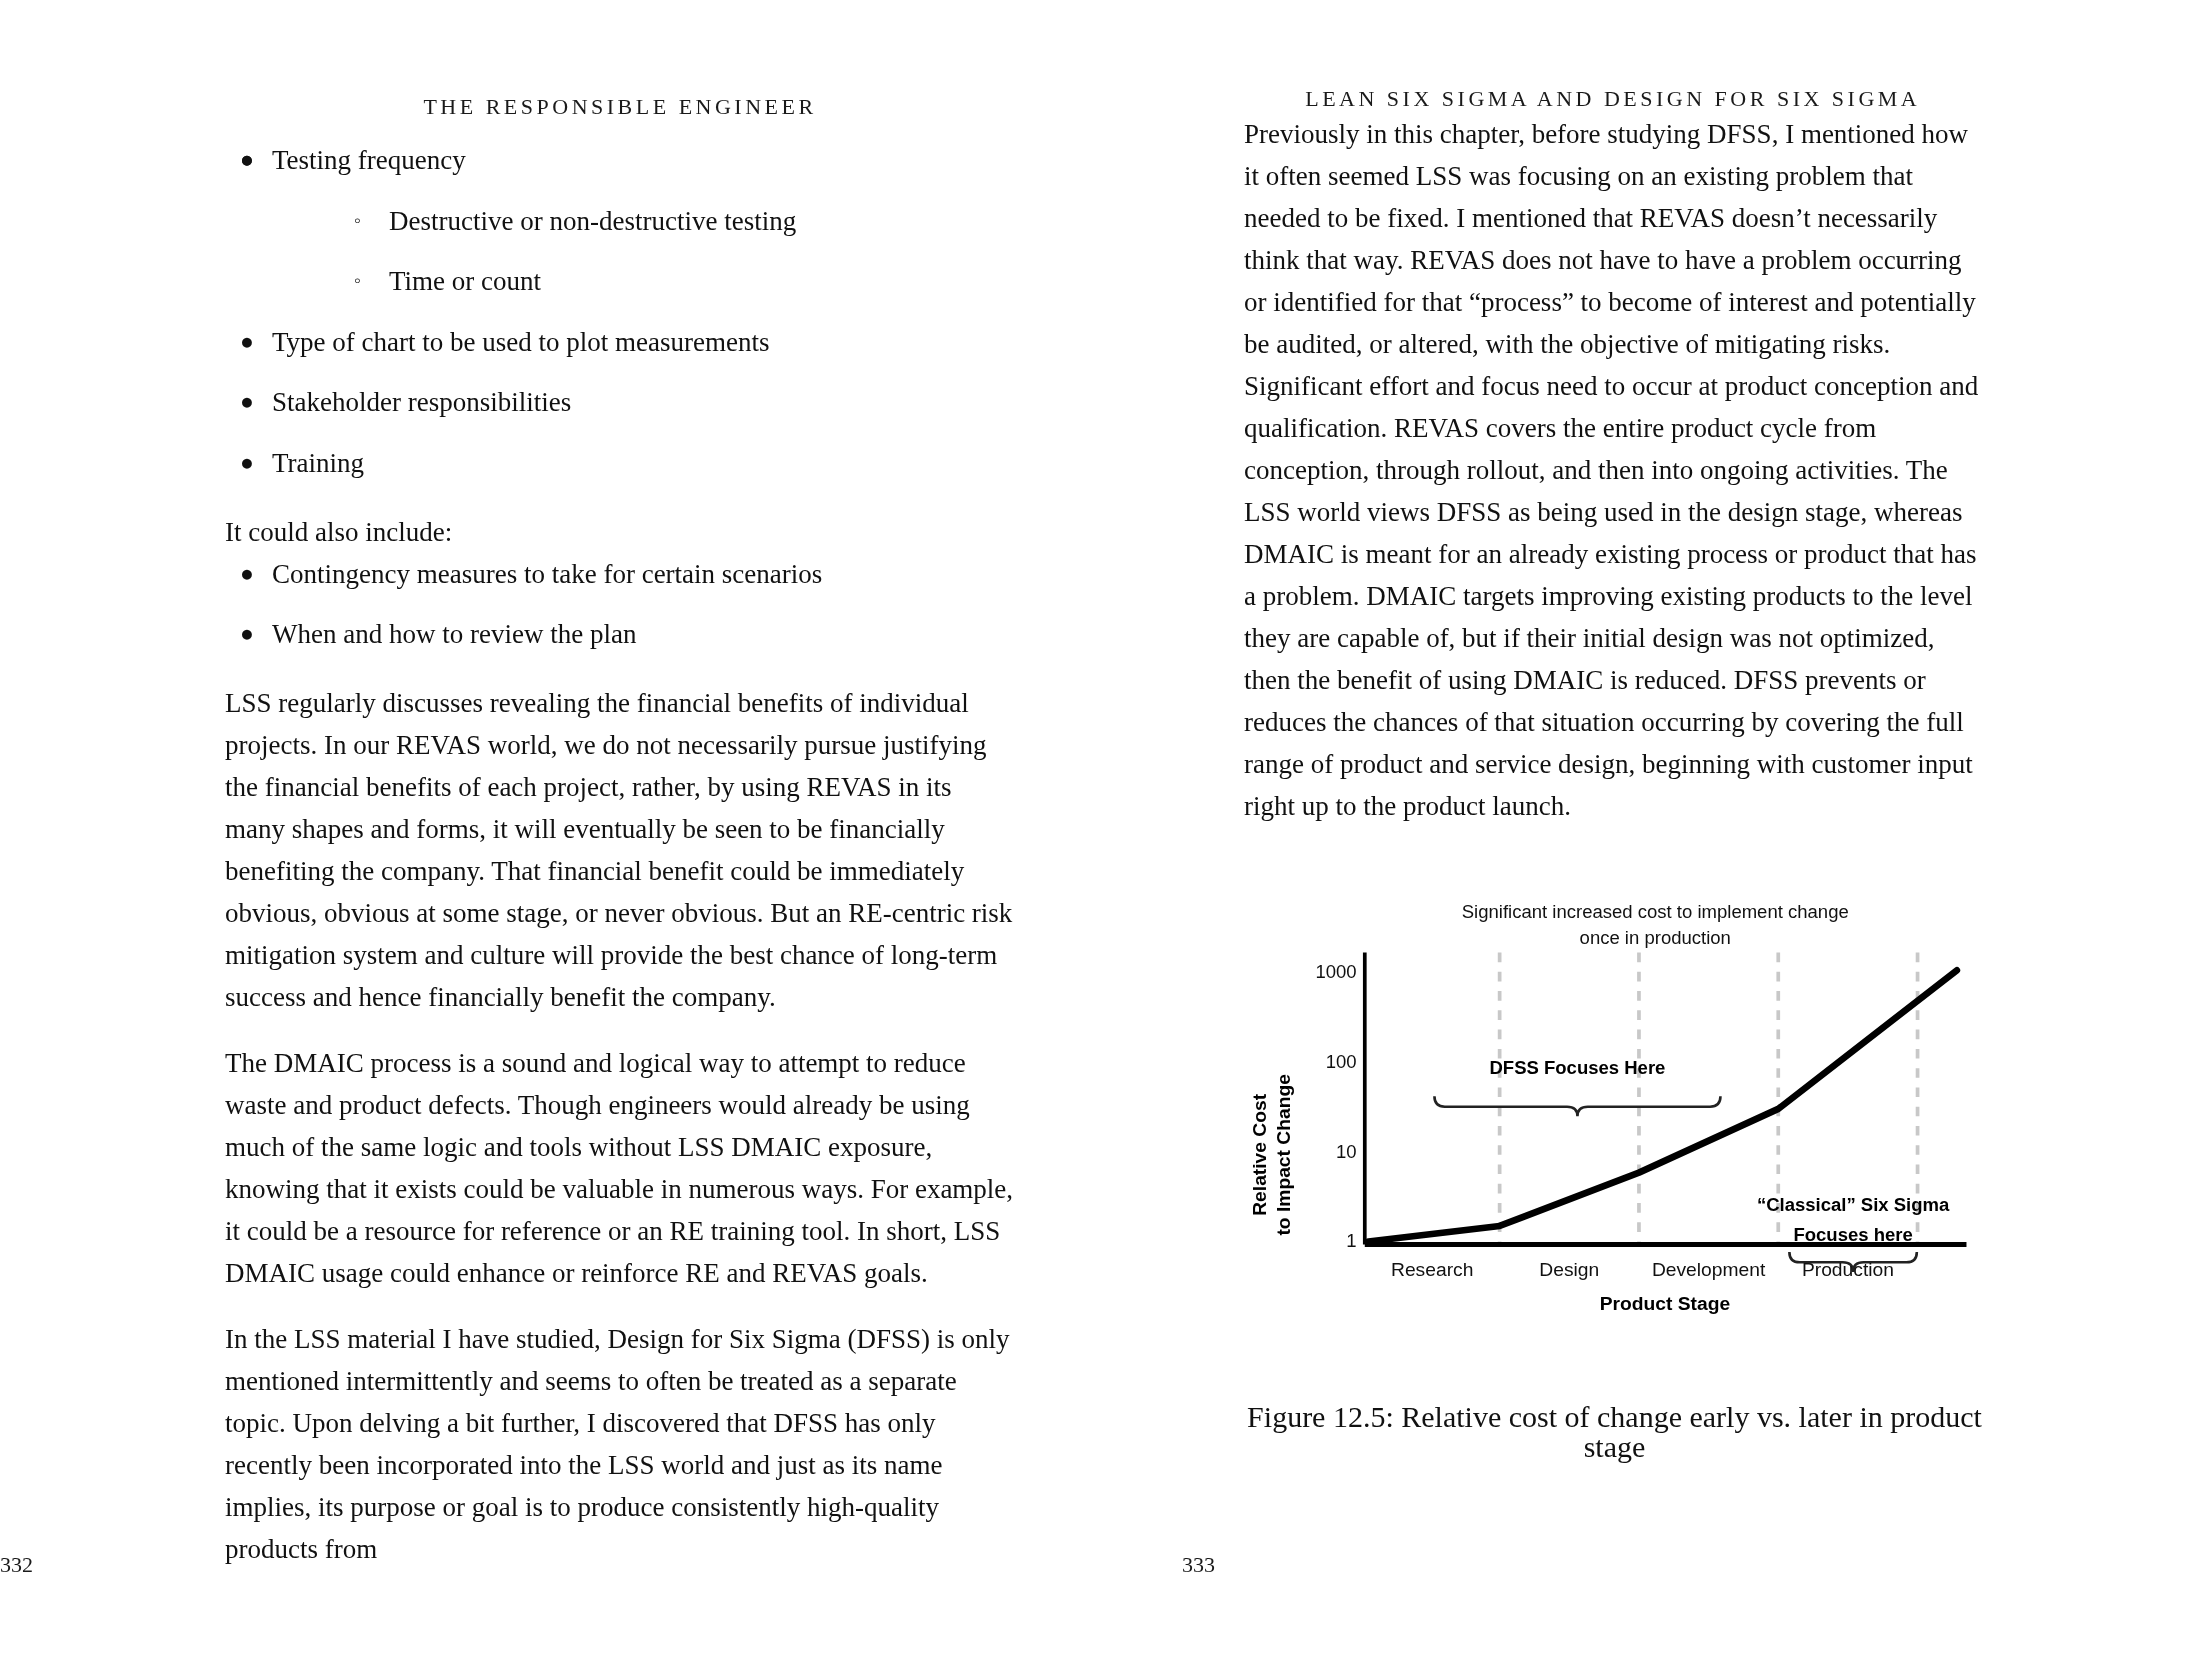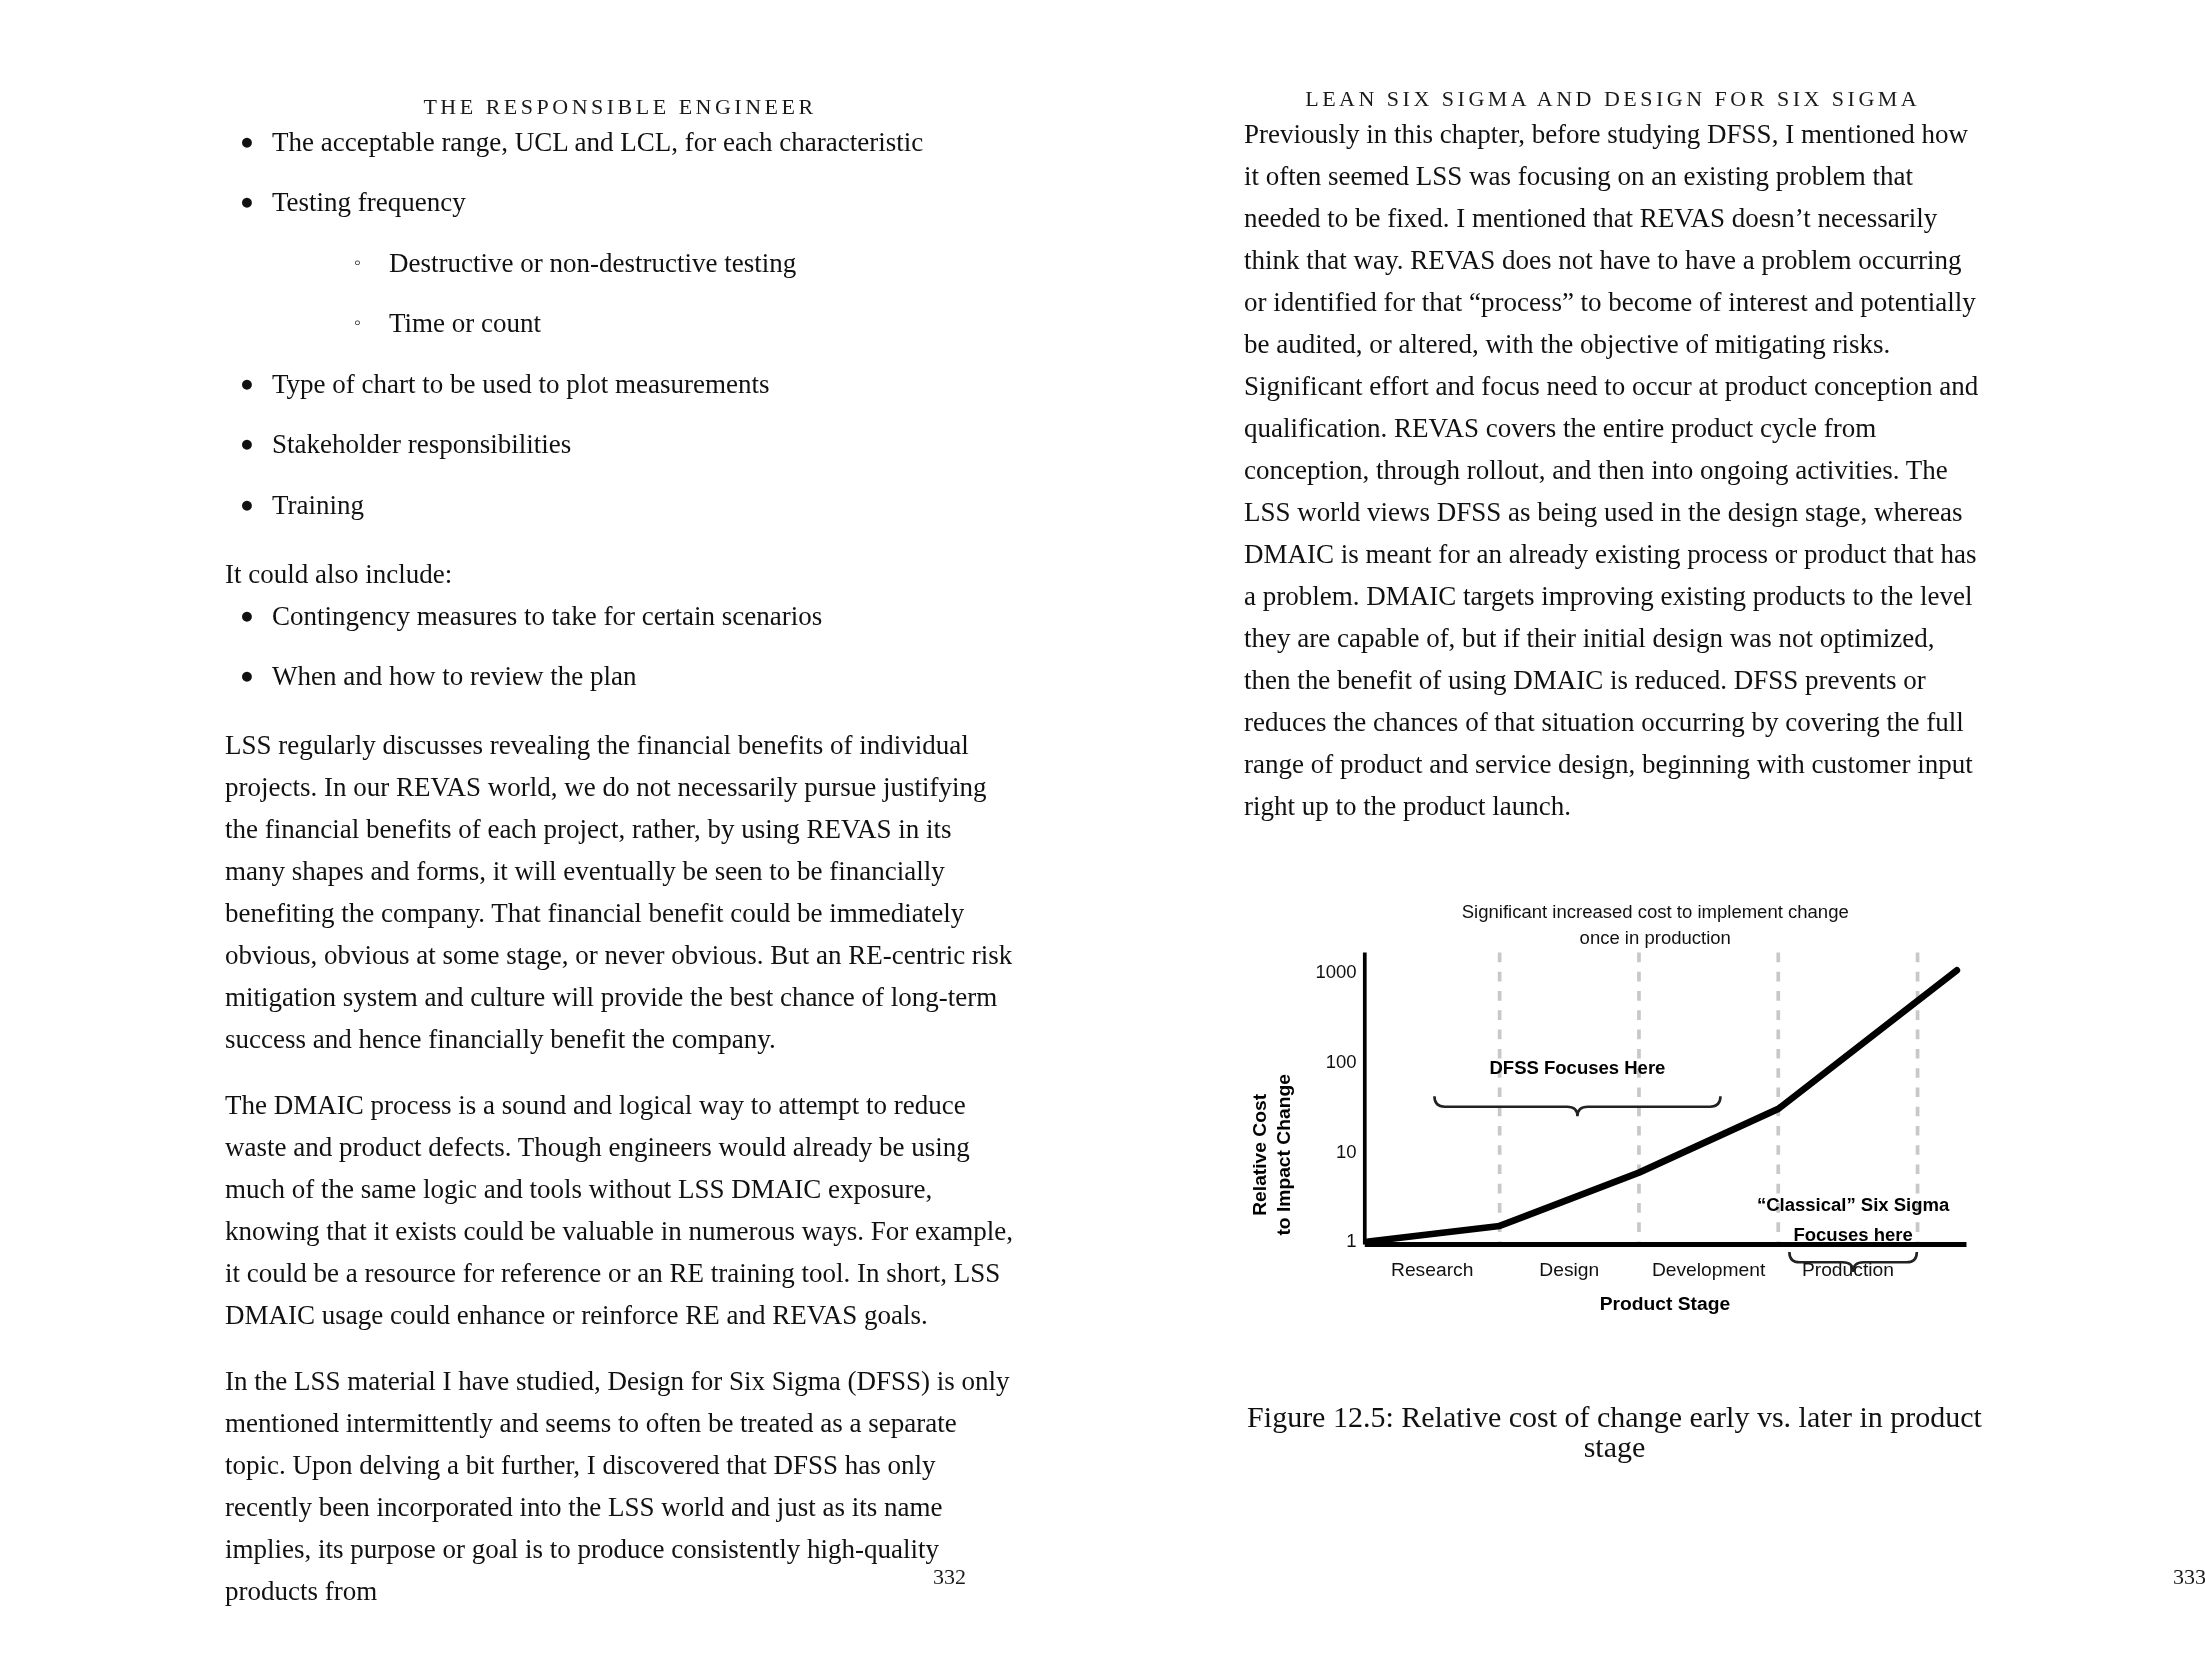--- a/index.html
+++ b/index.html
@@ -105,24 +105,24 @@
     font-size: 30px;
     line-height: 30px;
     text-align: center;
     color: #111111;
     margin-top: 16px;
   }
 
   
   .folio {
     position: absolute;
-    bottom: 64px;
+    bottom: 76px;
     left: 0;
     right: 0;
-    text-align: right;
+    text-align: left;
     font-size: 22px;
     color: #1a1a1a;
   }
   .page-left  .folio { padding-right: 137px; }
   .page-right .folio { padding-left: 79px; }
 
   svg { display: block; }
   .chart-title-text {
     font-family: "Liberation Sans", sans-serif;
     font-size: 25px;
@@ -156,21 +156,20 @@
 
 <div class="spread">
 
   <div class="page page-left">
 
     <div class="running-head">THE RESPONSIBLE ENGINEER</div>
 
     <ul class="bullets list-top-1">
       <li>
         <span class="marker">●</span>
-        <span>The acceptable range, UCL and LCL, for each characteristic</span>
       </li>
       <li>
         <span class="marker">●</span>
         <span>Testing frequency</span>
 
         <ul class="bullets level2">
           <li>
             <span class="marker">◦</span>
             <span>Destructive or non-destructive testing</span>
           </li>

